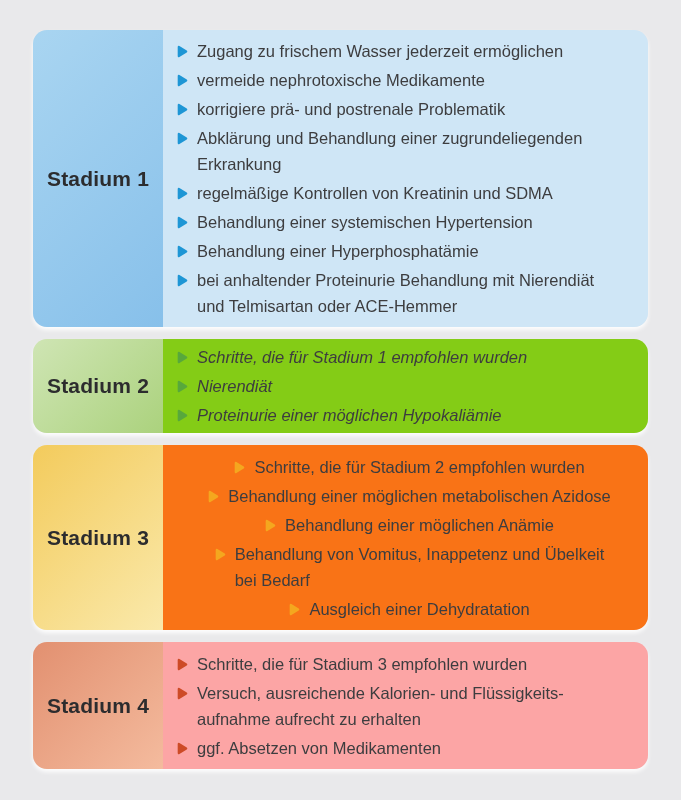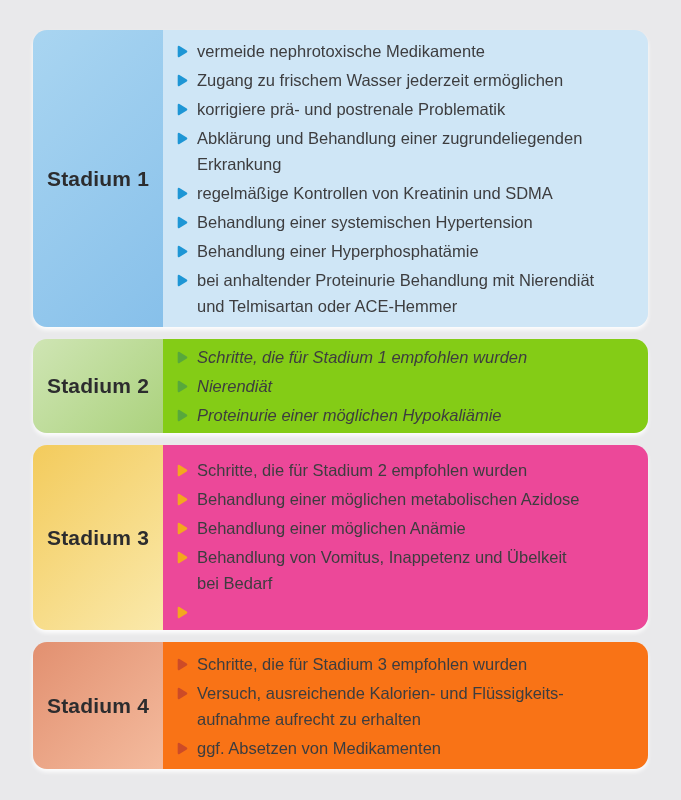--- a/index.html
+++ b/index.html
@@ -78,27 +78,27 @@
 
 <div class="canvas">
   <div id="panels">
       <section class="panel">
         <div class="panel-label" style="background: linear-gradient(135deg, rgb(169, 213, 241), rgb(135, 192, 234));">Stadium 1</div>
         <ul class="panel-content" style="background: rgb(207, 230, 246);">
           <li class="item">
             <svg class="arrow" viewBox="0 0 12 14">
               <path d="M2 2 L10 7 L2 12 Z" fill="#1e96d5" stroke="#1e96d5" stroke-width="2.5" stroke-linejoin="round"></path>
             </svg>
+            <span class="txt">Zugang zu frischem Wasser jederzeit ermöglichen</span>
+          </li>
+          <li class="item">
+            <svg class="arrow" viewBox="0 0 12 14">
+              <path d="M2 2 L10 7 L2 12 Z" fill="#1e96d5" stroke="#1e96d5" stroke-width="2.5" stroke-linejoin="round"></path>
+            </svg>
             <span class="txt">vermeide nephrotoxische Medikamente</span>
-          </li>
-          <li class="item">
-            <svg class="arrow" viewBox="0 0 12 14">
-              <path d="M2 2 L10 7 L2 12 Z" fill="#1e96d5" stroke="#1e96d5" stroke-width="2.5" stroke-linejoin="round"></path>
-            </svg>
-            <span class="txt">Zugang zu frischem Wasser jederzeit ermöglichen</span>
           </li>
           <li class="item">
             <svg class="arrow" viewBox="0 0 12 14">
               <path d="M2 2 L10 7 L2 12 Z" fill="#1e96d5" stroke="#1e96d5" stroke-width="2.5" stroke-linejoin="round"></path>
             </svg>
             <span class="txt">korrigiere prä- und postrenale Problematik</span>
           </li>
           <li class="item">
             <svg class="arrow" viewBox="0 0 12 14">
               <path d="M2 2 L10 7 L2 12 Z" fill="#1e96d5" stroke="#1e96d5" stroke-width="2.5" stroke-linejoin="round"></path>
@@ -151,21 +151,21 @@
           <li class="item">
             <svg class="arrow" viewBox="0 0 12 14">
               <path d="M2 2 L10 7 L2 12 Z" fill="#58a83c" stroke="#58a83c" stroke-width="2.5" stroke-linejoin="round"></path>
             </svg>
             <span class="txt">Proteinurie einer möglichen Hypokaliämie</span>
           </li>
         </ul>
       </section>
       <section class="panel">
         <div class="panel-label" style="background: linear-gradient(135deg, rgb(243, 203, 92), rgb(250, 233, 171));">Stadium 3</div>
-        <ul class="panel-content" style="background: #ec4899;">
+        <ul class="panel-content" style="background: #f97316; align-items: center;">
           <li class="item">
             <svg class="arrow" viewBox="0 0 12 14">
               <path d="M2 2 L10 7 L2 12 Z" fill="#f4a71f" stroke="#f4a71f" stroke-width="2.5" stroke-linejoin="round"></path>
             </svg>
             <span class="txt">Schritte, die für Stadium 2 empfohlen wurden</span>
           </li>
           <li class="item">
             <svg class="arrow" viewBox="0 0 12 14">
               <path d="M2 2 L10 7 L2 12 Z" fill="#f4a71f" stroke="#f4a71f" stroke-width="2.5" stroke-linejoin="round"></path>
             </svg>
@@ -181,26 +181,27 @@
             <svg class="arrow" viewBox="0 0 12 14">
               <path d="M2 2 L10 7 L2 12 Z" fill="#f4a71f" stroke="#f4a71f" stroke-width="2.5" stroke-linejoin="round"></path>
             </svg>
             <span class="txt">Behandlung von Vomitus, Inappetenz und Übelkeit
 bei Bedarf</span>
           </li>
           <li class="item">
             <svg class="arrow" viewBox="0 0 12 14">
               <path d="M2 2 L10 7 L2 12 Z" fill="#f4a71f" stroke="#f4a71f" stroke-width="2.5" stroke-linejoin="round"></path>
             </svg>
+            <span class="txt">Ausgleich einer Dehydratation</span>
           </li>
         </ul>
       </section>
       <section class="panel">
         <div class="panel-label" style="background: linear-gradient(135deg, rgb(226, 144, 112), rgb(244, 187, 158));">Stadium 4</div>
-        <ul class="panel-content" style="background: #f97316;">
+        <ul class="panel-content" style="background: #fca5a5;">
           <li class="item">
             <svg class="arrow" viewBox="0 0 12 14">
               <path d="M2 2 L10 7 L2 12 Z" fill="#cd4b27" stroke="#cd4b27" stroke-width="2.5" stroke-linejoin="round"></path>
             </svg>
             <span class="txt">Schritte, die für Stadium 3 empfohlen wurden</span>
           </li>
           <li class="item">
             <svg class="arrow" viewBox="0 0 12 14">
               <path d="M2 2 L10 7 L2 12 Z" fill="#cd4b27" stroke="#cd4b27" stroke-width="2.5" stroke-linejoin="round"></path>
             </svg>

